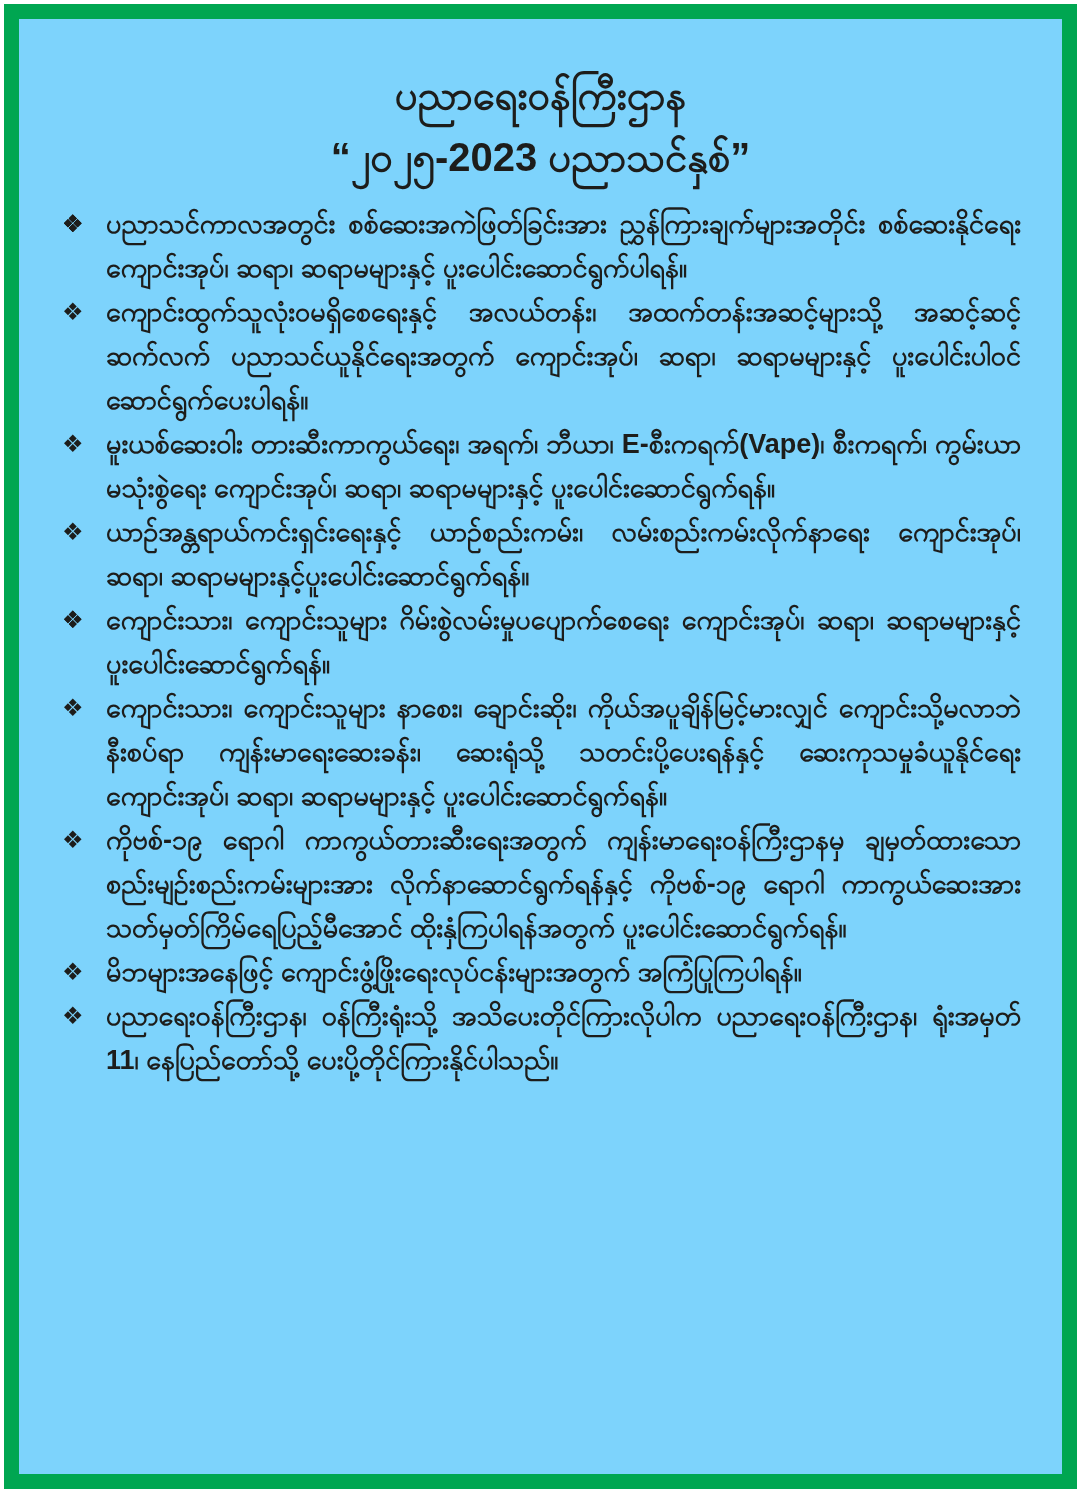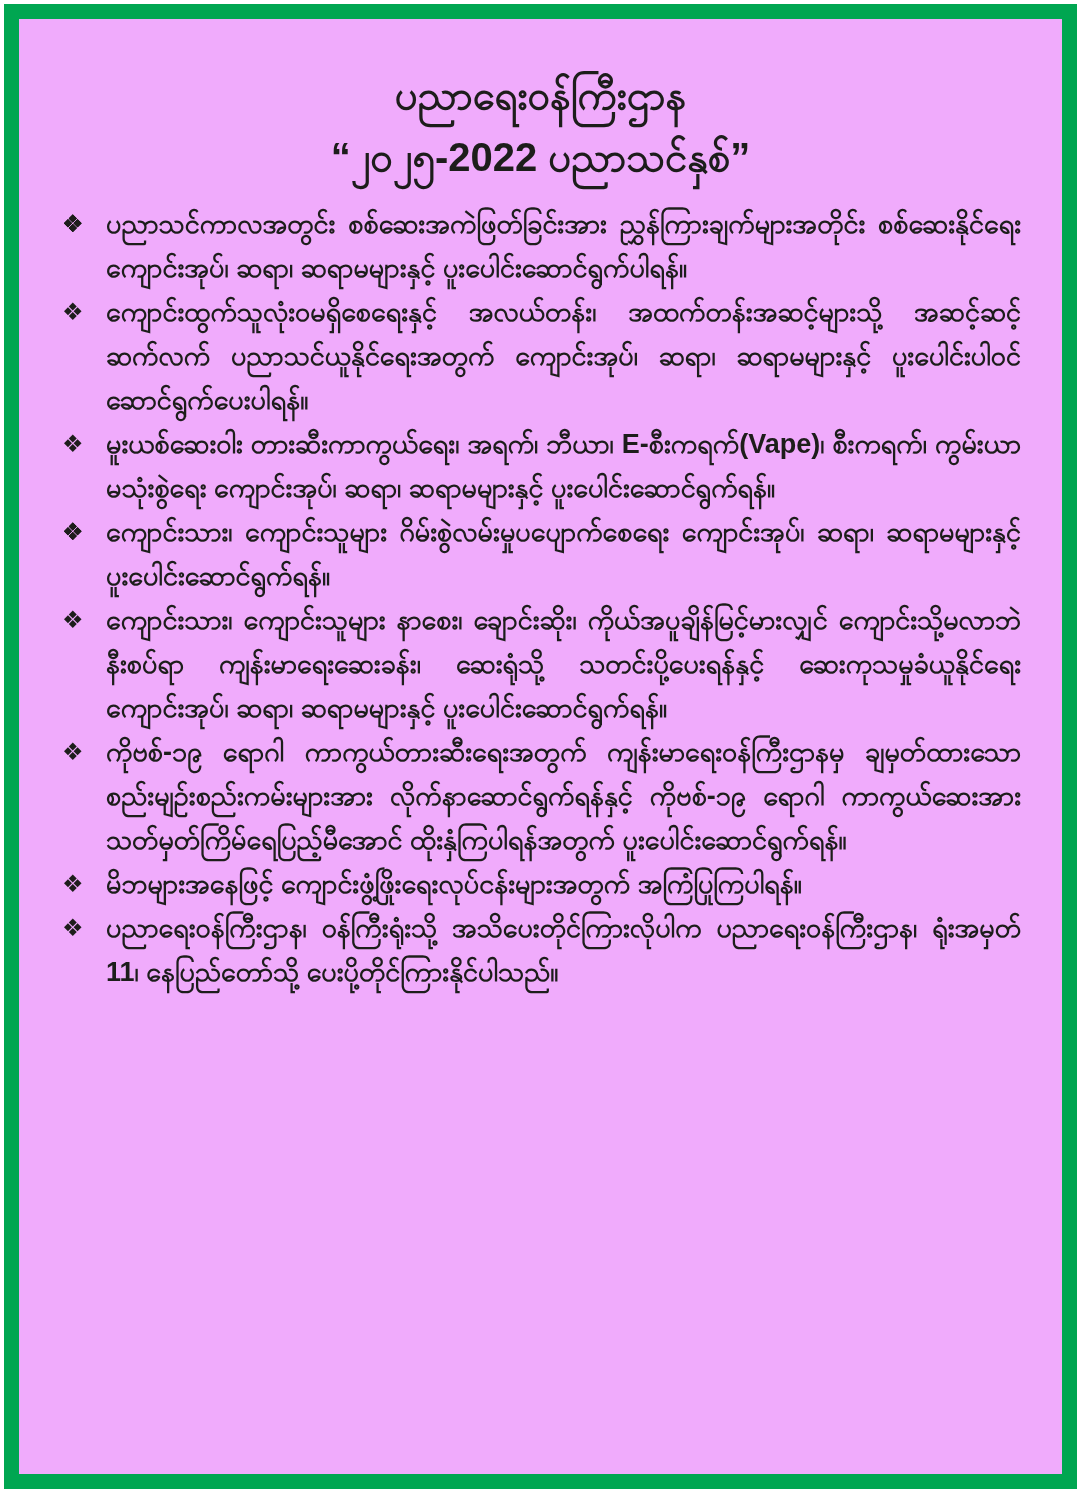--- a/index.html
+++ b/index.html
@@ -9,21 +9,21 @@
     font-family:"Liberation Sans","DejaVu Sans",sans-serif;
     color:#1d1d1b;
     position:relative;
     overflow:hidden;
   }
   .frame{
     position:absolute;
     top:4px;left:4px;right:4px;bottom:4px;
     border:15px solid #00A651;
     box-sizing:border-box;
-    background:#f0abfc;
+    background:#7dd3fc;
   }
   .content{
     position:absolute;
     top:19px;left:19px;right:19px;bottom:19px;
     padding:26px 20px 10px 20px;
     box-sizing:border-box;
   }
   .title{
     text-align:center;
     font-weight:700;
@@ -54,21 +54,21 @@
   }
 </style>
 </head>
 <body>
 
 <div class="frame">
   <div class="content">
 
     <div class="title">
       <div>ပညာရေးဝန်ကြီးဌာန</div>
-      <div>“၂၀၂၅-2022 ပညာသင်နှစ်”</div>
+      <div>“၂၀၂၅-2023 ပညာသင်နှစ်”</div>
     </div>
 
     <div class="notice-list">
   <p class="item">
     <span class="bullet">❖</span>
   </p>
 
   <p class="item">
     <span class="bullet">❖</span>
   </p>
@@ -87,20 +87,21 @@
     <span>ကျောင်းထွက်သူလုံးဝမရှိစေရေးနှင့် အလယ်တန်း၊ အထက်တန်းအဆင့်များသို့ အဆင့်ဆင့် ဆက်လက် ပညာသင်ယူနိုင်ရေးအတွက် ကျောင်းအုပ်၊ ဆရာ၊ ဆရာမများနှင့် ပူးပေါင်းပါဝင် ဆောင်ရွက်ပေးပါရန်။</span>
   </p>
 
   <p class="item">
     <span class="bullet">❖</span>
     <span>မူးယစ်ဆေးဝါး တားဆီးကာကွယ်ရေး၊ အရက်၊ ဘီယာ၊ E-စီးကရက်(Vape)၊ စီးကရက်၊ ကွမ်းယာ မသုံးစွဲရေး ကျောင်းအုပ်၊ ဆရာ၊ ဆရာမများနှင့် ပူးပေါင်းဆောင်ရွက်ရန်။</span>
   </p>
 
   <p class="item">
     <span class="bullet">❖</span>
+    <span>ယာဉ်အန္တရာယ်ကင်းရှင်းရေးနှင့် ယာဉ်စည်းကမ်း၊ လမ်းစည်းကမ်းလိုက်နာရေး ကျောင်းအုပ်၊ ဆရာ၊ ဆရာမများနှင့်ပူးပေါင်းဆောင်ရွက်ရန်။</span>
   </p>
 
   <p class="item">
     <span class="bullet">❖</span>
   </p>
 
   <p class="item">
     <span class="bullet">❖</span>
     <span>ကျောင်းသား၊ ကျောင်းသူများ ဂိမ်းစွဲလမ်းမှုပပျောက်စေရေး ကျောင်းအုပ်၊ ဆရာ၊ ဆရာမများနှင့် ပူးပေါင်းဆောင်ရွက်ရန်။</span>
   </p>

